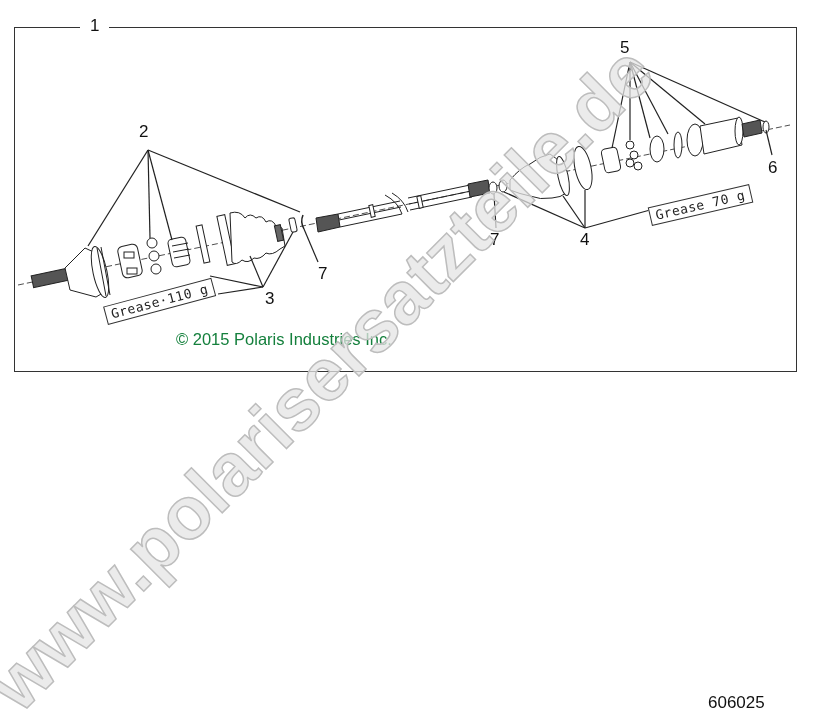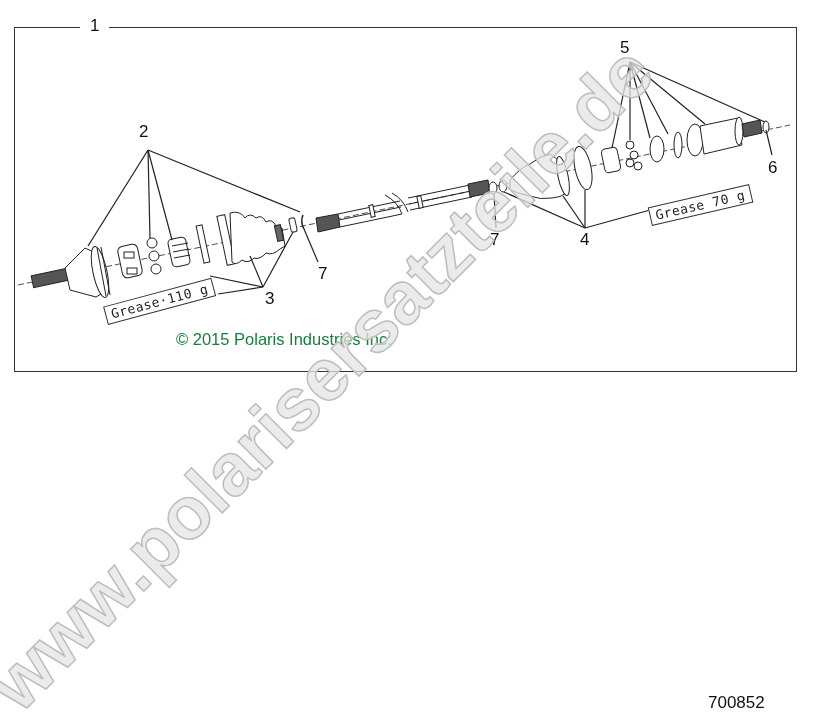--- a/index.html
+++ b/index.html
@@ -147,17 +147,17 @@
 <div class="callout" style="left:490px;top:230px;">7</div>
 <div class="callout" style="left:580px;top:230px;">4</div>
 <div class="callout" style="left:620px;top:38px;">5</div>
 <div class="callout" style="left:768px;top:158px;">6</div>
 
 <div class="grease" style="left:108px;top:306px;transform:rotate(-15deg);">Grease·110  g</div>
 <div class="grease" style="left:652px;top:207px;transform:rotate(-13deg);">Grease 70  g</div>
 
 <div class="copyright">© 2015 Polaris Industries Inc.</div>
 
-<div class="ref">700852</div>
+<div class="ref">606025</div>
 
 <svg class="watermark" width="820" height="724" viewBox="0 0 820 724">
   <text x="0" y="0" transform="translate(20 715) rotate(-45)" font-family="Liberation Sans, sans-serif" font-weight="bold" font-size="74" fill="#e4e4e4" stroke="#bdbdbd" stroke-width="1.5" fill-opacity="0.75">www.polarisersatzteile.de</text>
 </svg>
 
 </body></html>

